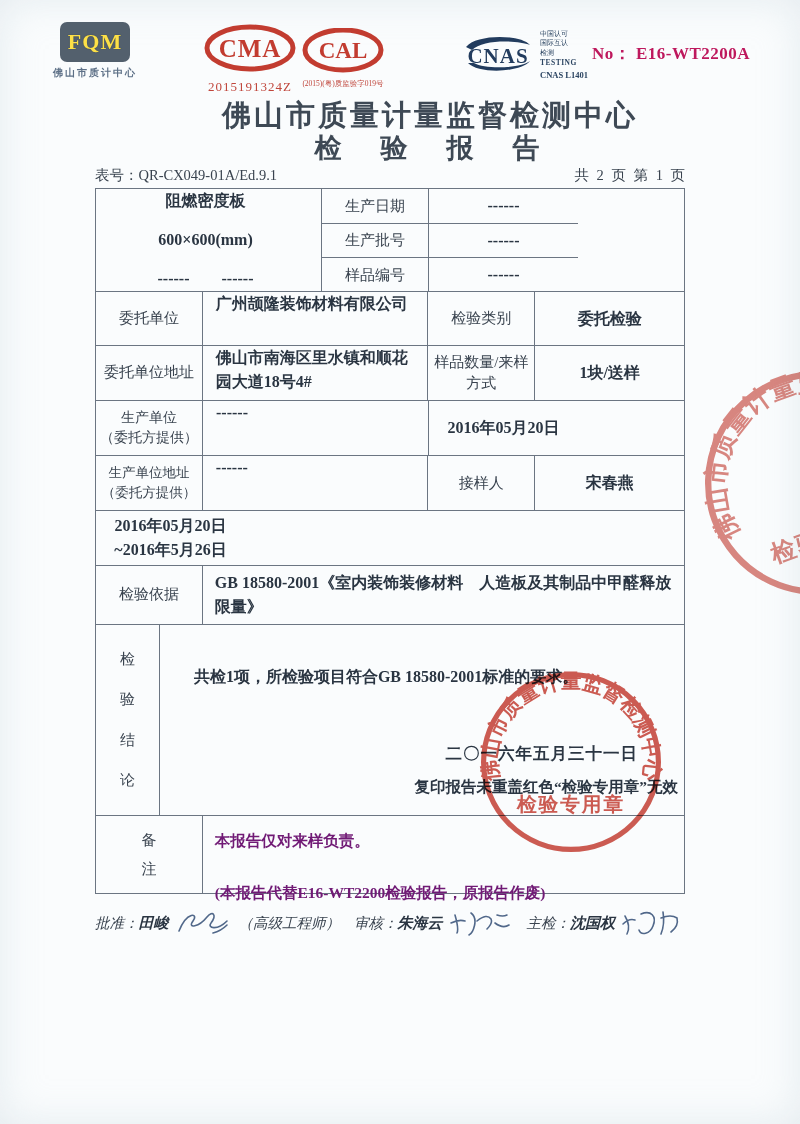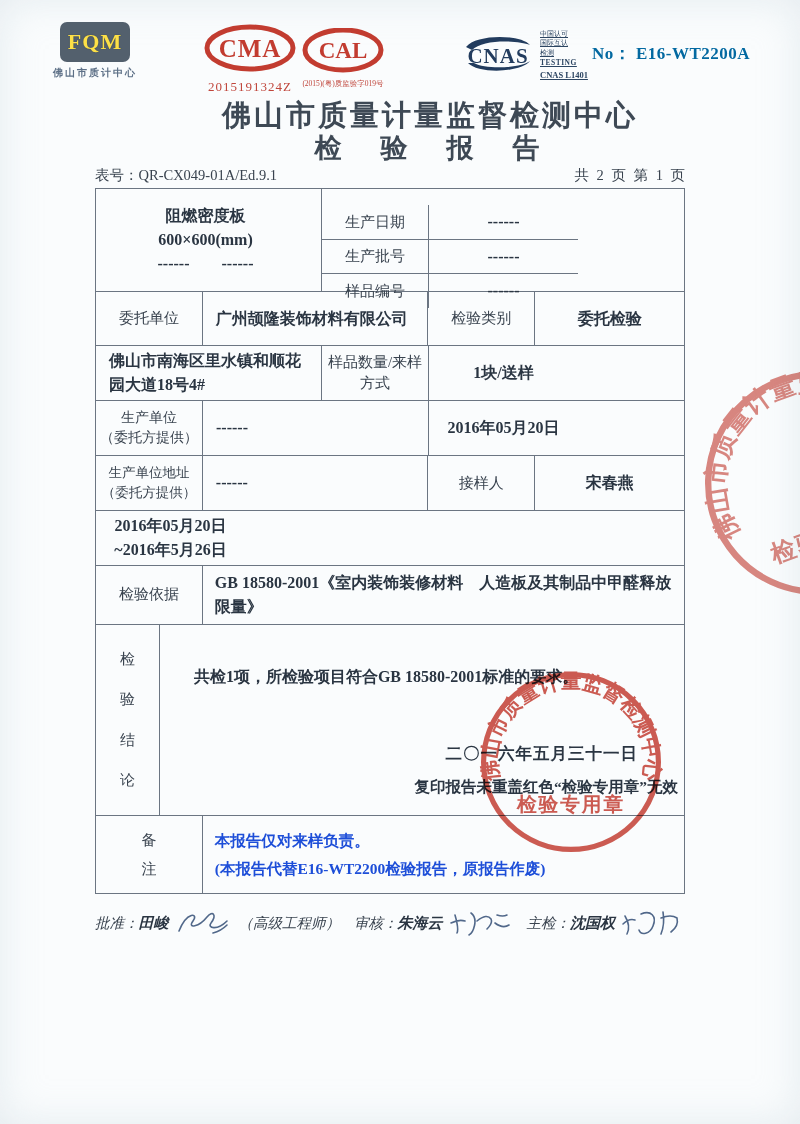--- a/index.html
+++ b/index.html
@@ -14,60 +14,60 @@
   .fqm-box span{color:#fde047;font-weight:bold;font-size:22px;letter-spacing:1px;
                 text-shadow:0 0 1px #2e3942;}
   .fqm-caption{left:44px;top:66px;width:102px;text-align:center;font-size:10px;
                color:#5d7087;letter-spacing:2px;font-weight:bold;}
   .cma-wrap{left:203px;top:24px;width:94px;text-align:center;color:#c23c30;}
   .cal-wrap{left:301px;top:28px;width:84px;text-align:center;color:#c23c30;}
   .logo-num{font-size:13px;letter-spacing:1px;margin-top:1px;color:#c0463c;}
   .logo-num.small{font-size:7.5px;letter-spacing:0;}
   .ilac-wrap{left:378px;top:16px;width:64px;height:66px;color:#44639a;}
   .cnas-wrap{left:458px;top:32px;width:80px;color:#223c5e;}
-  .cnas-side{left:540px;top:30px;width:60px;font-size:7px;line-height:1.35;color:#2c4562;text-decoration:underline;}
+  .cnas-side{left:540px;top:30px;width:60px;font-size:7px;line-height:1.35;color:#2c4562;}
   .cnas-side .en{font-weight:bold;font-size:7.5px;letter-spacing:.5px;}
   .cnas-side .cert{font-weight:bold;font-size:8.5px;margin-top:2px;}
-  .report-no{left:592px;top:42px;font-size:17px;font-weight:bold;color:#0369a1;
+  .report-no{left:592px;top:42px;font-size:17px;font-weight:bold;color:#be185d;
              letter-spacing:.5px;white-space:nowrap;}
 
   
   .title1{left:0;top:96px;width:860px;text-align:center;font-size:29px;font-weight:bold;
           color:#3e4955;letter-spacing:3px;}
   .title2{left:0;top:130px;width:860px;text-align:center;font-size:27px;font-weight:bold;
           color:#3e4955;letter-spacing:6px;}
 
   
   .form-no{left:95px;top:166px;font-size:14.5px;color:#39434f;}
   .pagination{right:113px;top:166px;font-size:14.5px;color:#39434f;letter-spacing:2px;}
 
   
   .tbl{left:95px;top:188px;width:590px;border:1px solid #6b7582;box-sizing:border-box;
        font-size:15px;}
   .row{display:flex;border-bottom:1px solid #6b7582;box-sizing:border-box;}
   .row:last-child{border-bottom:none;}
   .cell{box-sizing:border-box;display:flex;flex-direction:column;justify-content:center;}
   .bR{border-right:1px solid #6b7582;}
   .c1{width:107px;align-items:center;text-align:center;line-height:1.45;}
-  .c2{width:226px;padding-left:13px;padding-right:6px;}
+  .c2{width:226px;padding-left:13px;padding-right:6px;justify-content:space-between;}
   .c3{width:107px;align-items:center;text-align:center;line-height:1.4;padding:0 4px;}
   .c4{width:149px;align-items:center;text-align:center;}
   .val{font-weight:bold;color:#2a3542;font-size:16px;line-height:1.5;}
   .lbl{color:#39434f;}
   .wide-val{width:482px;padding:6px 12px;}
   .narrow1{width:64px;align-items:center;}
   .v-label{display:flex;flex-direction:column;justify-content:space-around;align-items:center;
            height:100%;padding:14px 0;box-sizing:border-box;}
   .concl-body{width:525px;position:relative;}
   .concl-text{position:absolute;left:34px;top:42px;font-weight:bold;font-size:16px;color:#2a3542;}
   .concl-date{position:absolute;right:46px;top:118px;font-weight:bold;font-size:16.5px;
               color:#2a3542;letter-spacing:1px;}
   .concl-note{position:absolute;right:6px;top:152px;font-weight:bold;font-size:15.5px;color:#2a3542;}
   .remark-body{width:482px;padding:8px 12px;justify-content:center;}
-  .remark-body div{font-weight:bold;font-size:15.5px;color:#1d4ed8;line-height:1.75;}
+  .remark-body div{font-weight:bold;font-size:15.5px;color:#701a75;line-height:1.75;margin-top:24px;}
 
   
   .sig-row{left:95px;top:906px;width:600px;display:flex;align-items:center;font-size:14.5px;
            color:#39434f;white-space:nowrap;font-style:italic;}
   .sig-row b{font-size:15px;color:#2a3542;}
   .sig-ink{margin:0 4px;}
 
   
   .stamp{color:#c5382c;mix-blend-mode:multiply;}
   .stamp-main{left:477px;top:668px;width:188px;height:188px;opacity:.82;}
@@ -133,21 +133,21 @@
 
   <div class="abs tbl">
 
     <div class="row" style="height:103px;">
       <div class="cell c2 bR val" style="align-items:center;padding-left:0;">
         <div>阻燃密度板</div>
         <div>600×600(mm)</div>
         <div>------　　------</div>
       </div>
       <div style="width:256px;display:flex;flex-direction:column;">
-        <div class="row" style="height:35px;flex:none;margin-top:16px;">
+        <div class="row" style="height:35px;flex:none;">
           <div class="cell c3 bR lbl">生产日期</div>
           <div class="cell c4 val">------</div>
         </div>
         <div class="row" style="height:34px;flex:none;">
           <div class="cell c3 bR lbl">生产批号</div>
           <div class="cell c4 val">------</div>
         </div>
         <div class="row" style="height:34px;flex:none;border-bottom:none;">
           <div class="cell c3 bR lbl">样品编号</div>
           <div class="cell c4 val">------</div>
@@ -159,20 +159,24 @@
       <div class="cell c1 bR lbl">
         <div>委托单位</div>
         <div></div>
       </div>
       <div class="cell c2 bR val">广州颉隆装饰材料有限公司</div>
       <div class="cell c3 bR lbl">检验类别</div>
       <div class="cell c4 val">委托检验</div>
     </div>
 
     <div class="row" style="height:55px;">
+      <div class="cell c1 bR lbl">
+        <div>委托单位地址</div>
+        <div></div>
+      </div>
       <div class="cell c2 bR val">佛山市南海区里水镇和顺花园大道18号4#</div>
       <div class="cell c3 bR lbl">样品数量/来样方式</div>
       <div class="cell c4 val">1块/送样</div>
     </div>
 
     <div class="row" style="height:55px;">
       <div class="cell c1 bR lbl" style="font-size:14px;">
         <div>生产单位</div>
         <div>（委托方提供）</div>
       </div>

